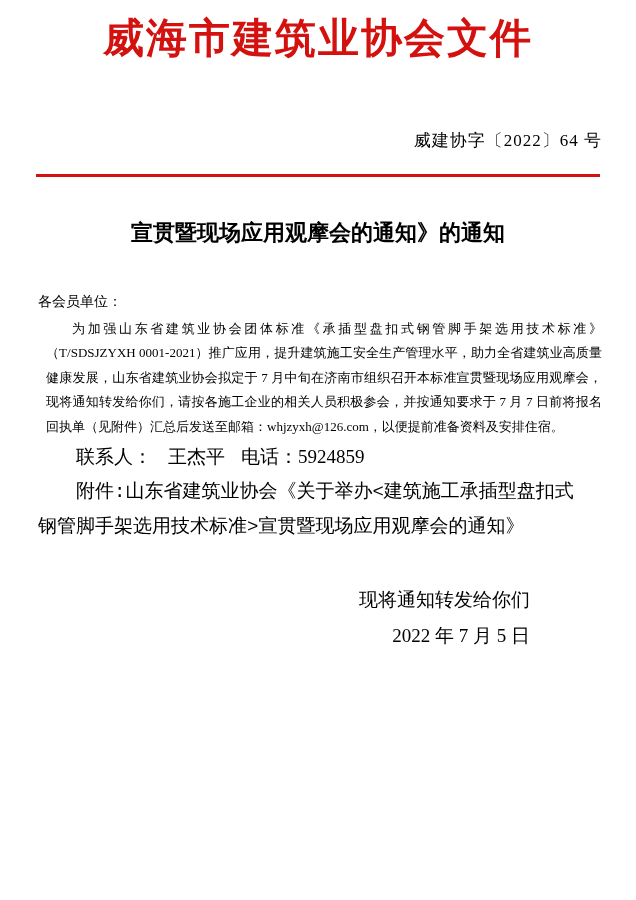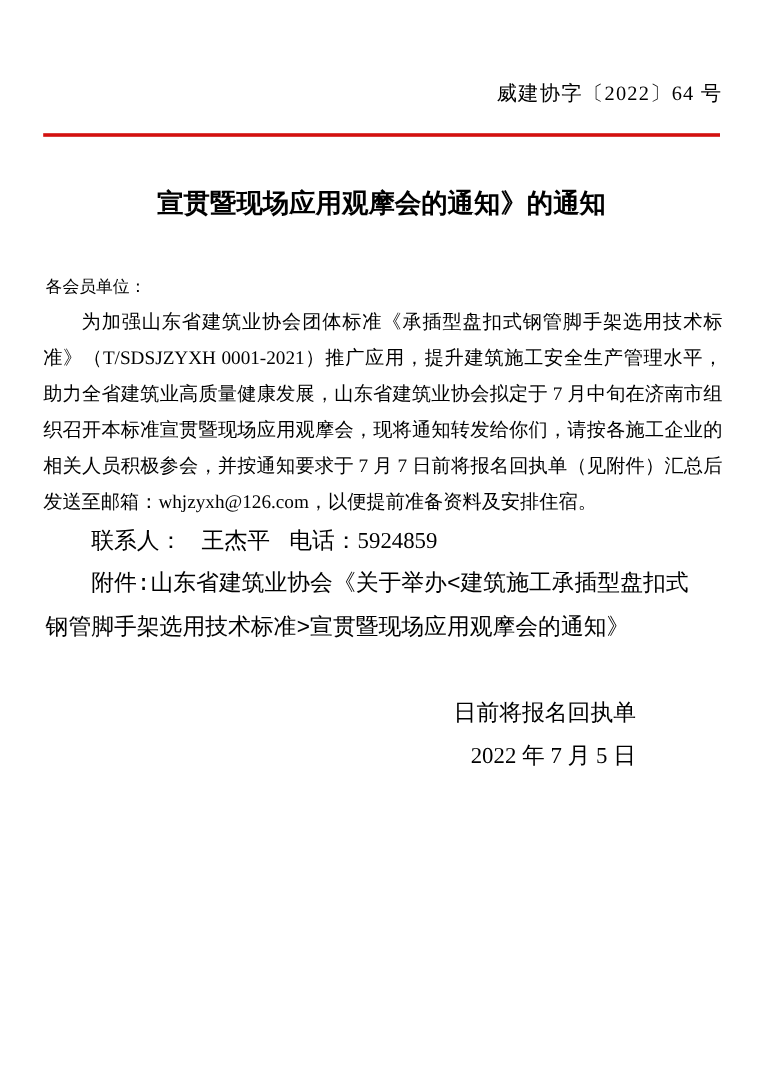--- a/index.html
+++ b/index.html
@@ -55,24 +55,24 @@
   .subject .ln {
     display: block;
     white-space: nowrap;
   }
   .salutation {
     font-size: 14px;
     margin-top: 42px;
     margin-left: 4px;
   }
   .body-text {
-    font-size: 16px;
+    font-size: 13px;
     line-height: 1.88;
     margin-top: 6px;
-    margin-left: 2px;
+    margin-left: 12px;
     text-align: justify;
   }
   .body-text p {
     margin: 0;
     text-indent: 2em;
   }
   .contact {
     font-size: 19px;
     line-height: 1.88;
     margin-left: 4px;
@@ -102,20 +102,21 @@
   }
   .sign div {
     white-space: nowrap;
   }
 </style>
 </head>
 <body>
 
 <div class="page">
 
+  <div class="doc-title">威海市建筑业协会文件</div>
 
   <div class="doc-number">威建协字〔2022〕64 号</div>
 
   <div class="red-rule"></div>
 
   <div class="subject">
     <span class="ln">宣贯暨现场应用观摩会的通知》的通知</span>
   </div>
 
   <div class="salutation">各会员单位：</div>
@@ -127,17 +128,17 @@
   <div class="contact">
     <span>联系人：</span><span class="gap"></span><span>王杰平</span><span class="gap"></span><span>电话：</span><span>5924859</span>
   </div>
 
   <div class="attachment">
     <span>附件:</span><span>山东省建筑业协会《关于举办&lt;建筑施工承插型盘扣式</span>
     <span class="cont">钢管脚手架选用技术标准&gt;宣贯暨现场应用观摩会的通知》</span>
   </div>
 
   <div class="sign">
-    <div>日前将报名回执单</div>
+    <div>现将通知转发给你们</div>
     <div>2022 年 7 月 5 日</div>
   </div>
 
 </div>
 
 </body></html>

